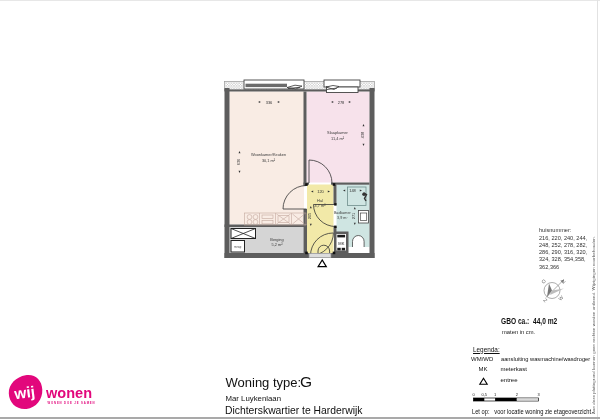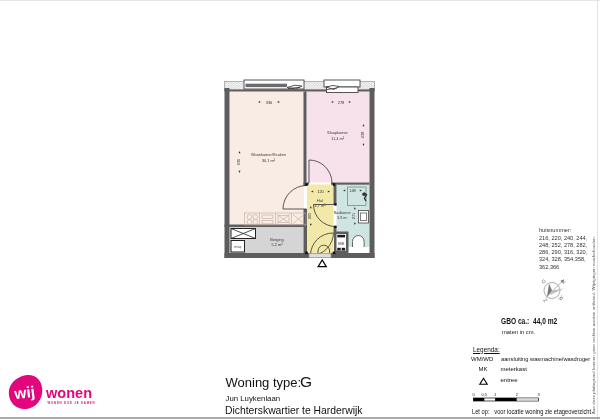--- a/index.html
+++ b/index.html
@@ -308,15 +308,15 @@
   <path d="M20.5,3.2 C30,1.6 36.8,7.8 37.3,17.5 C37.8,27.5 31,35.8 21.5,36.9 C11.8,38 4.2,31.2 3.8,21.5 C3.4,11.8 11.5,4.7 20.5,3.2 Z" fill="#e2077c"></path>
   <text x="20.3" y="26" font-size="15.5" font-weight="bold" fill="#ffffff" text-anchor="middle" transform="rotate(-7 20.3 26)">wij</text>
   <text x="41" y="26" font-size="15" font-weight="bold" fill="#e2077c" letter-spacing="0" transform="scale(0.97,1)" style="transform-origin:41px 26px;">wonen</text>
   <text x="42.5" y="31.5" font-size="2.8" font-weight="bold" fill="#e2077c" letter-spacing="0.85">WONEN DOE JE SAMEN</text>
 </svg>
 
 <div class="abs" style="left:225.5px;top:374.5px;font-size:13px;color:#111;">Woning type:</div>
 
 <div class="abs" style="left:300px;top:372.5px;font-size:15.5px;color:#111;">G</div>
 
-<div class="abs" style="left:225.5px;top:394px;font-size:7.8px;color:#111;">Jun Luykenlaan</div>
+<div class="abs" style="left:225.5px;top:394px;font-size:7.8px;color:#111;">Mar Luykenlaan</div>
 
 <div class="abs" style="left:224.5px;top:403.5px;font-size:11.5px;color:#111;white-space:nowrap;transform:scaleX(0.9);transform-origin:0 0;">Dichterskwartier te Harderwijk</div>
 
 </body></html>

